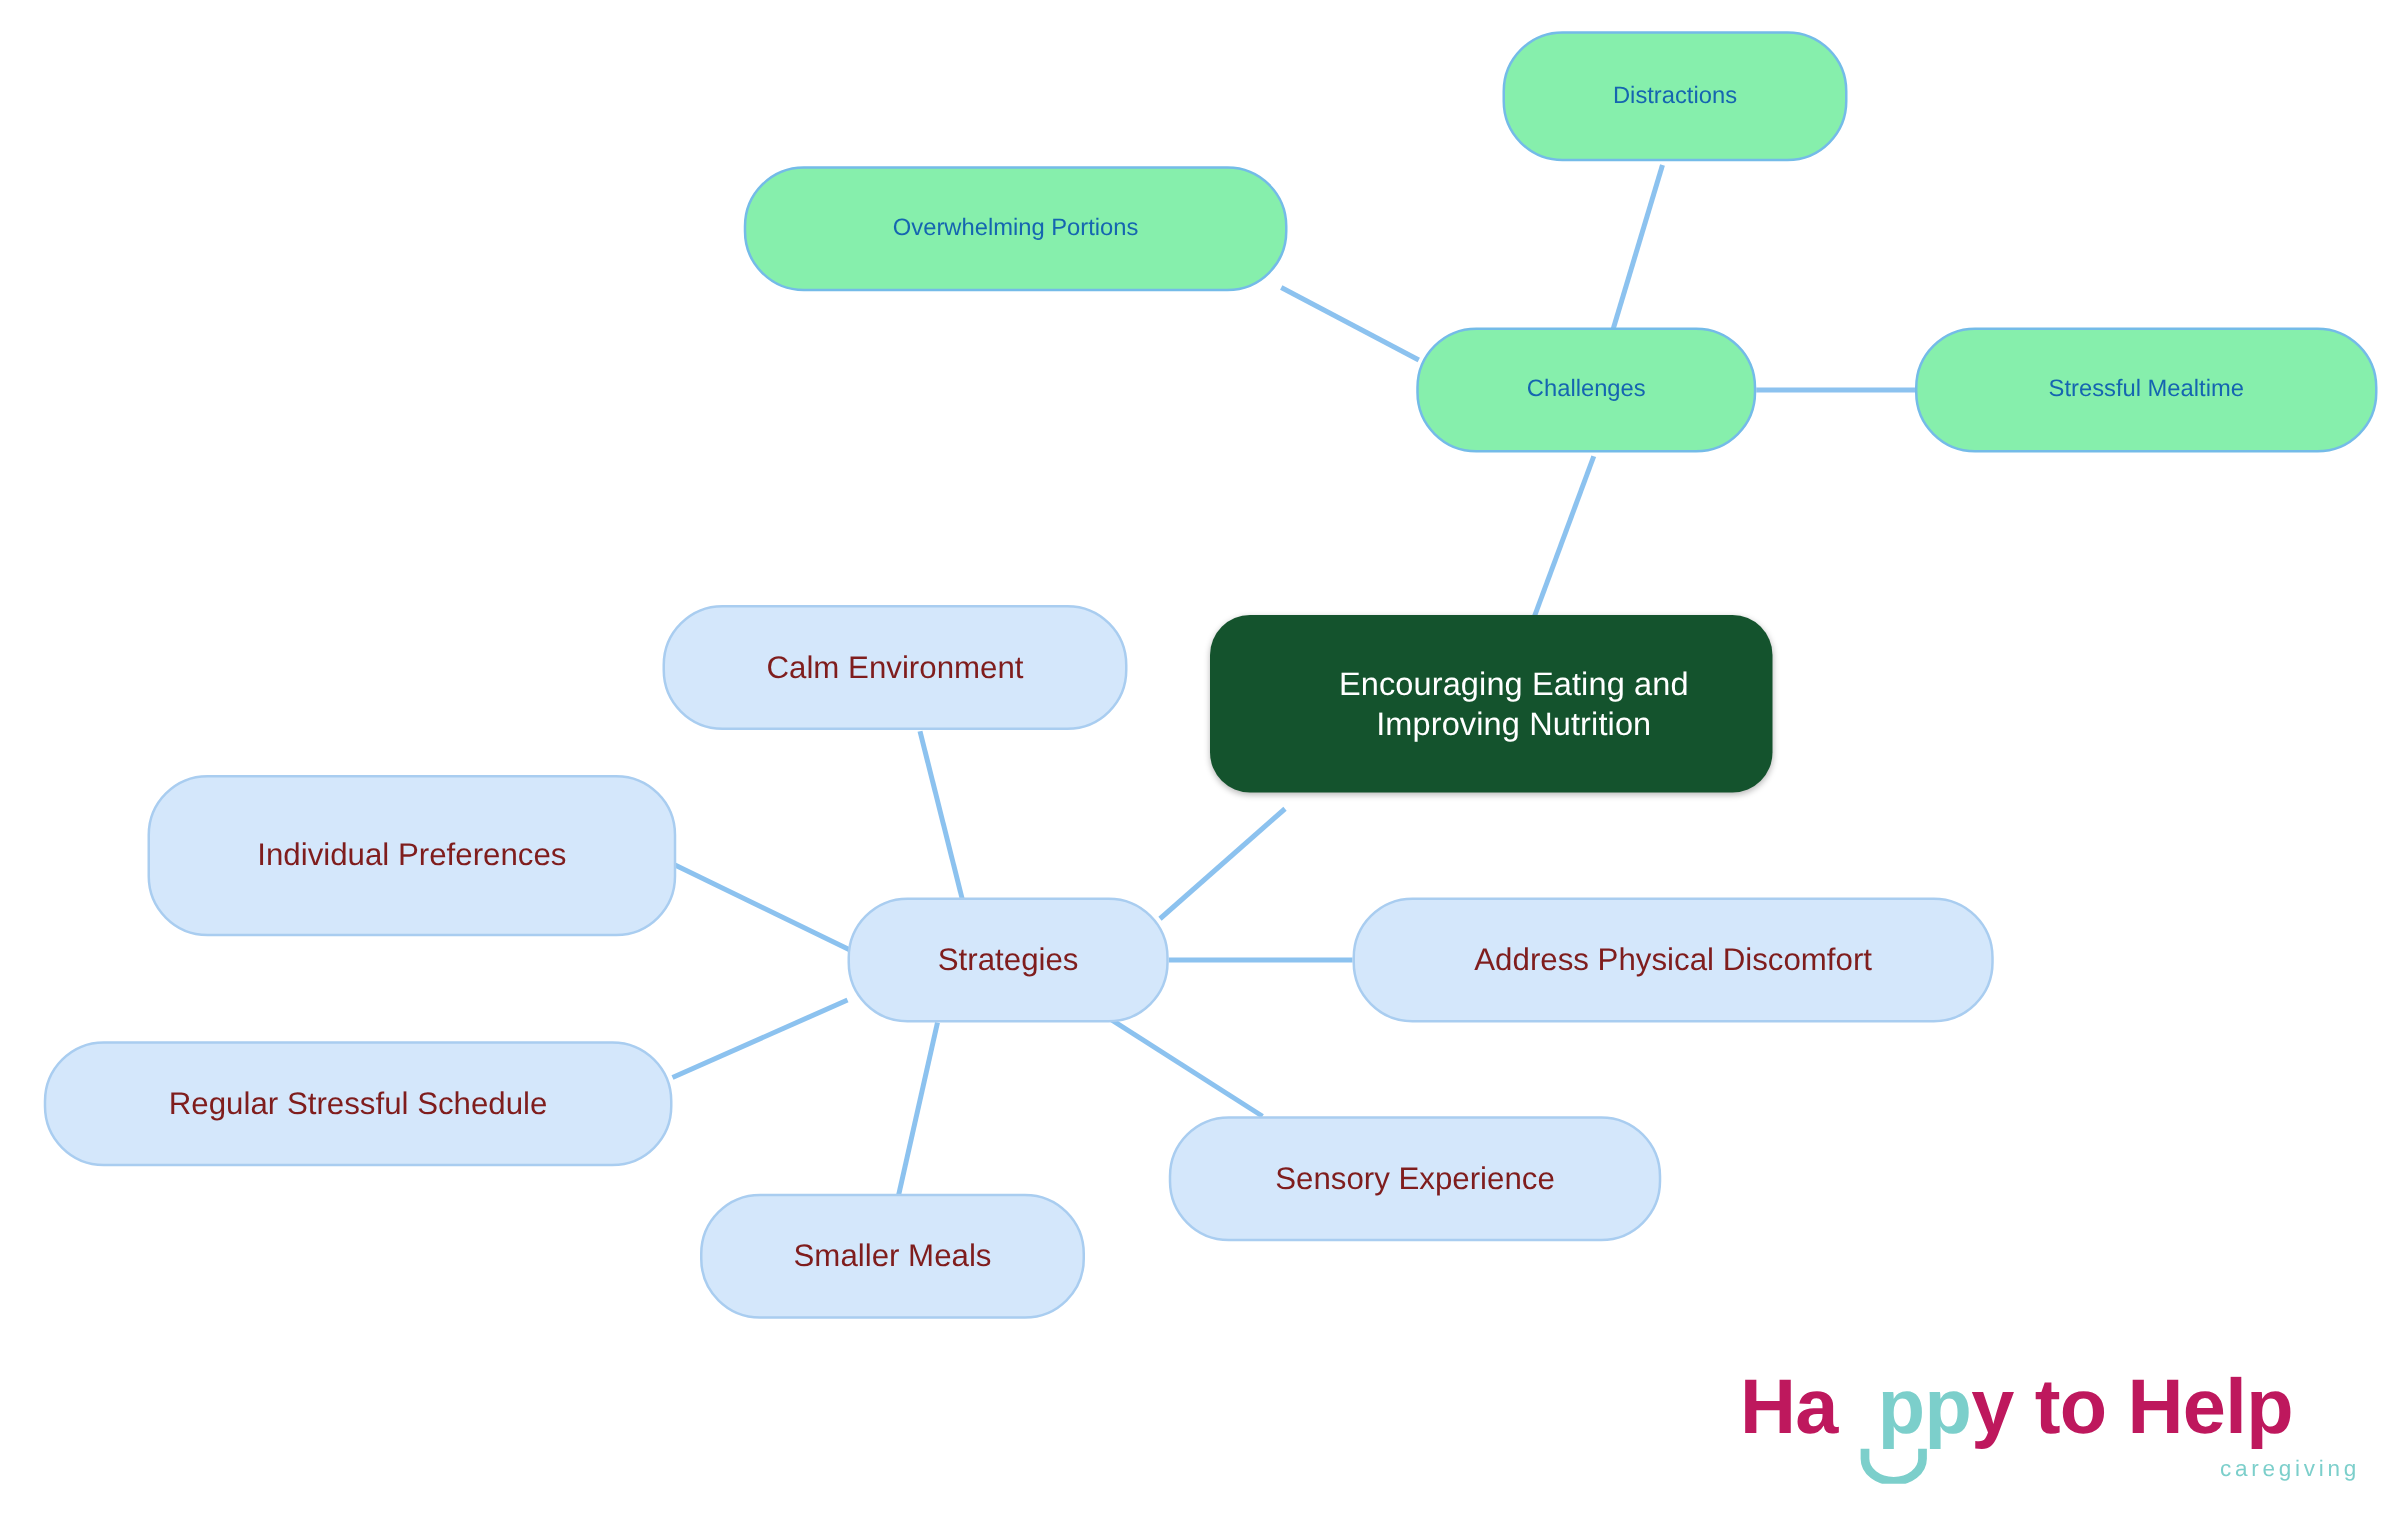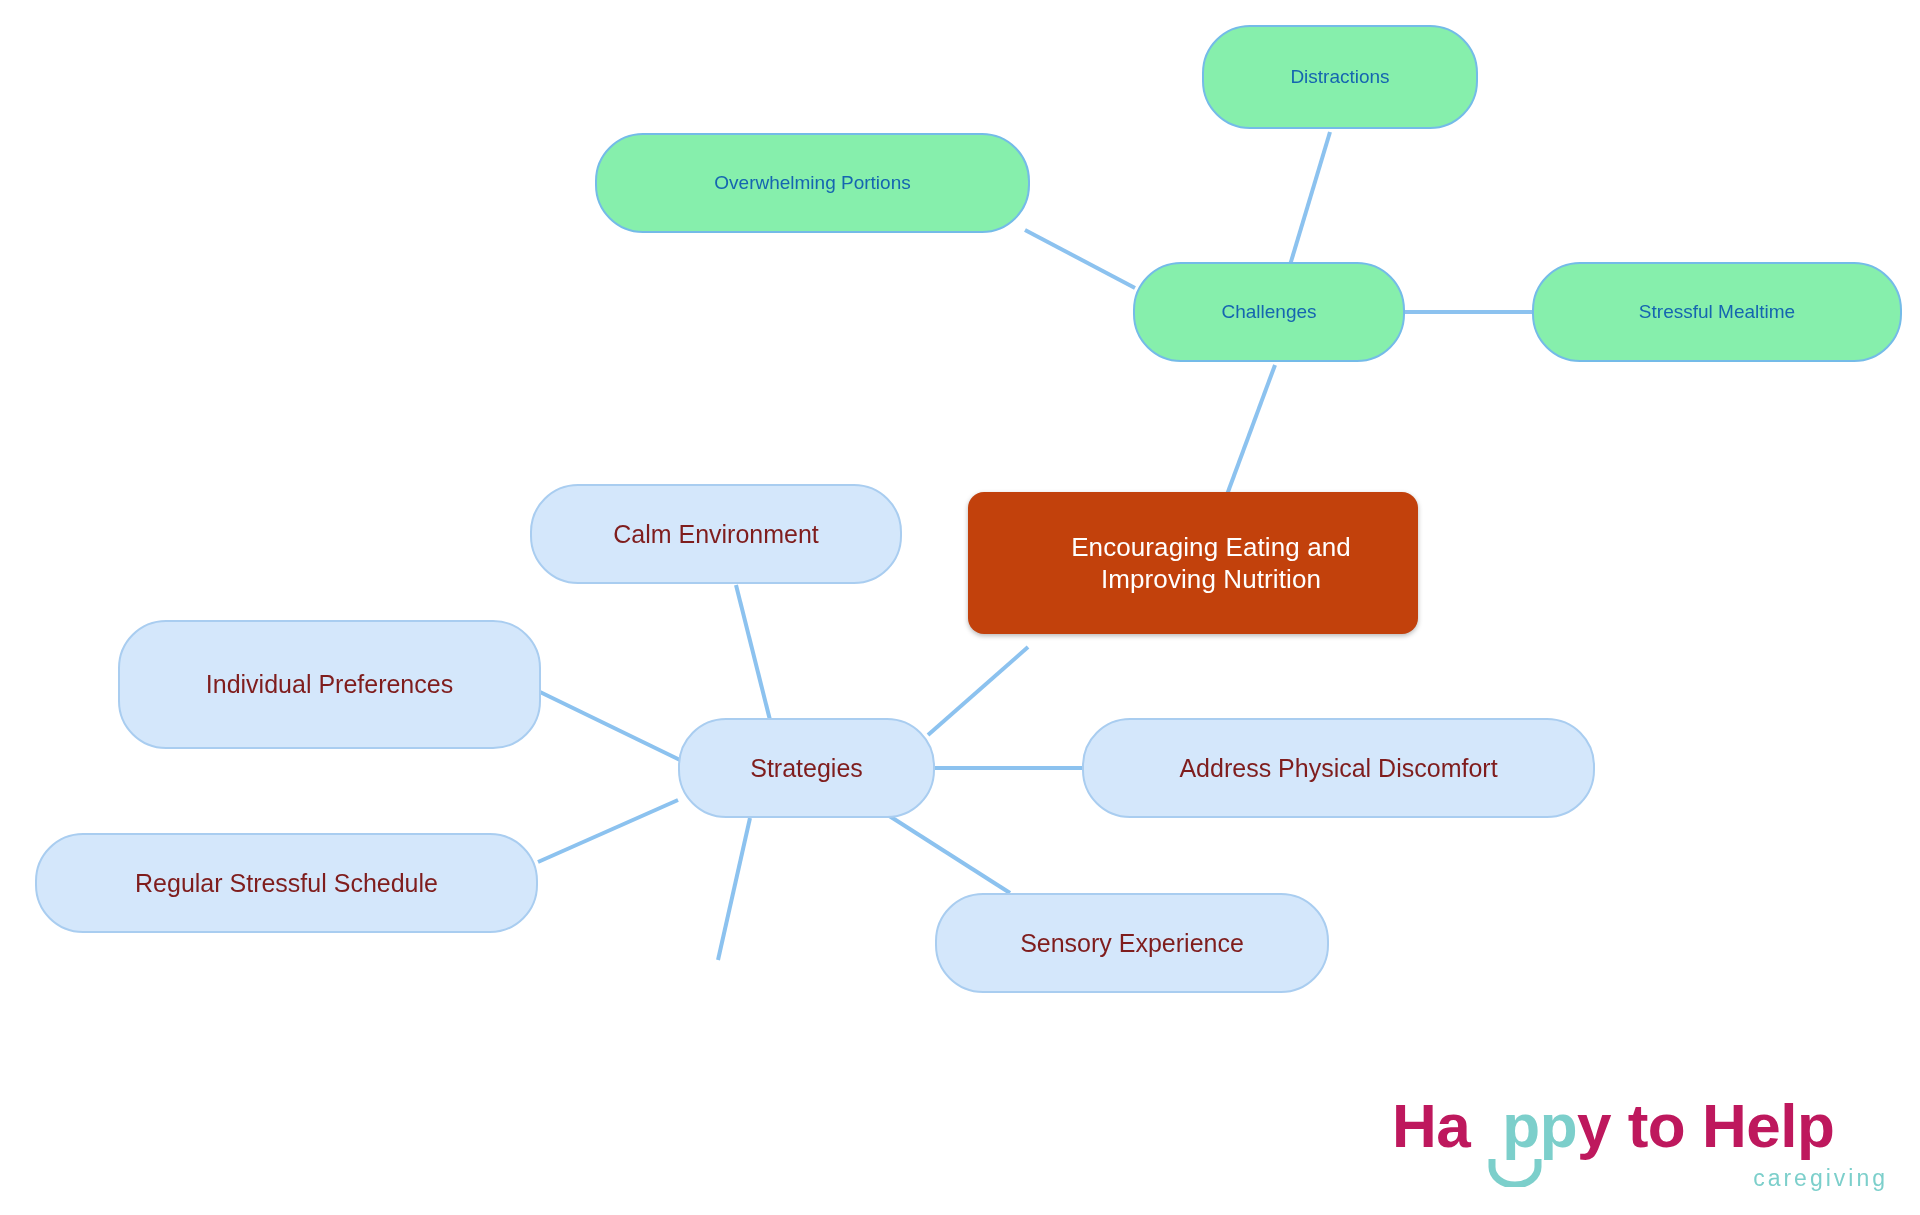--- a/index.html
+++ b/index.html
@@ -39,24 +39,24 @@
     justify-content: center;
     text-align: center;
     border-radius: 48px;
     line-height: 1.24;
     white-space: pre-line;
     z-index: 2;
   }
 
   
   .node.root {
-    background: #c2410c;
+    background: #14532d;
     color: #ffffff;
     border: none;
-    border-radius: 16px;
+    border-radius: 32px;
     font-size: 26px;
     letter-spacing: .1px;
     box-shadow: 0 2px 5px rgba(0,0,0,0.28);
     padding-left: 36px;
   }
 
   
   .node.b1 {
     background: #86efac;
     border: 2px solid #74bbe8;
@@ -97,21 +97,21 @@
     position: absolute;
     left: 96px;
     top: 62px;
     width: 54px;
     height: 30px;
   }
   .logo-sub {
     position: absolute;
     right: 4px;
     top: 70px;
-    font-size: 23px;
+    font-size: 18px;
     color: #7ccfcb;
     letter-spacing: 3px;
     font-weight: 400;
     white-space: nowrap;
   }
 </style>
 </head>
 <body>
 
 <div id="canvas">
@@ -153,20 +153,21 @@
   <div class="node b1" style="left:1532px; top:262px; width:370px; height:100px;">Stressful Mealtime</div>
 
   <div class="node b2" style="left:678px; top:718px; width:257px; height:100px;text-align:right;">Strategies</div>
 
   <div class="node b2" style="left:530px; top:484px; width:372px; height:100px;">Calm Environment</div>
 
   <div class="node b2" style="left:118px; top:620px; width:423px; height:129px;">Individual Preferences</div>
 
   <div class="node b2" style="left:35px; top:833px; width:503px; height:100px;">Regular Stressful Schedule</div>
 
+  <div class="node b2" style="left:560px; top:955px; width:308px; height:100px;">Smaller Meals</div>
 
   <div class="node b2" style="left:935px; top:893px; width:394px; height:100px;">Sensory Experience</div>
 
   <div class="node b2" style="left:1082px; top:718px; width:513px; height:100px;">Address Physical Discomfort</div>
 
   <div id="logo">
     <div class="logo-main"><span class="lg-coral">Ha</span><span class="lg-teal">pp</span><span class="lg-coral">y to Help</span></div>
 
     <svg class="logo-smile" viewBox="0 0 54 30" xmlns="http://www.w3.org/2000/svg">
       <path d="M4 2 L4 10 A23 18 0 0 0 50 10 L50 2" fill="none" stroke="#7ccfcb" stroke-width="7" stroke-linecap="butt"></path>

